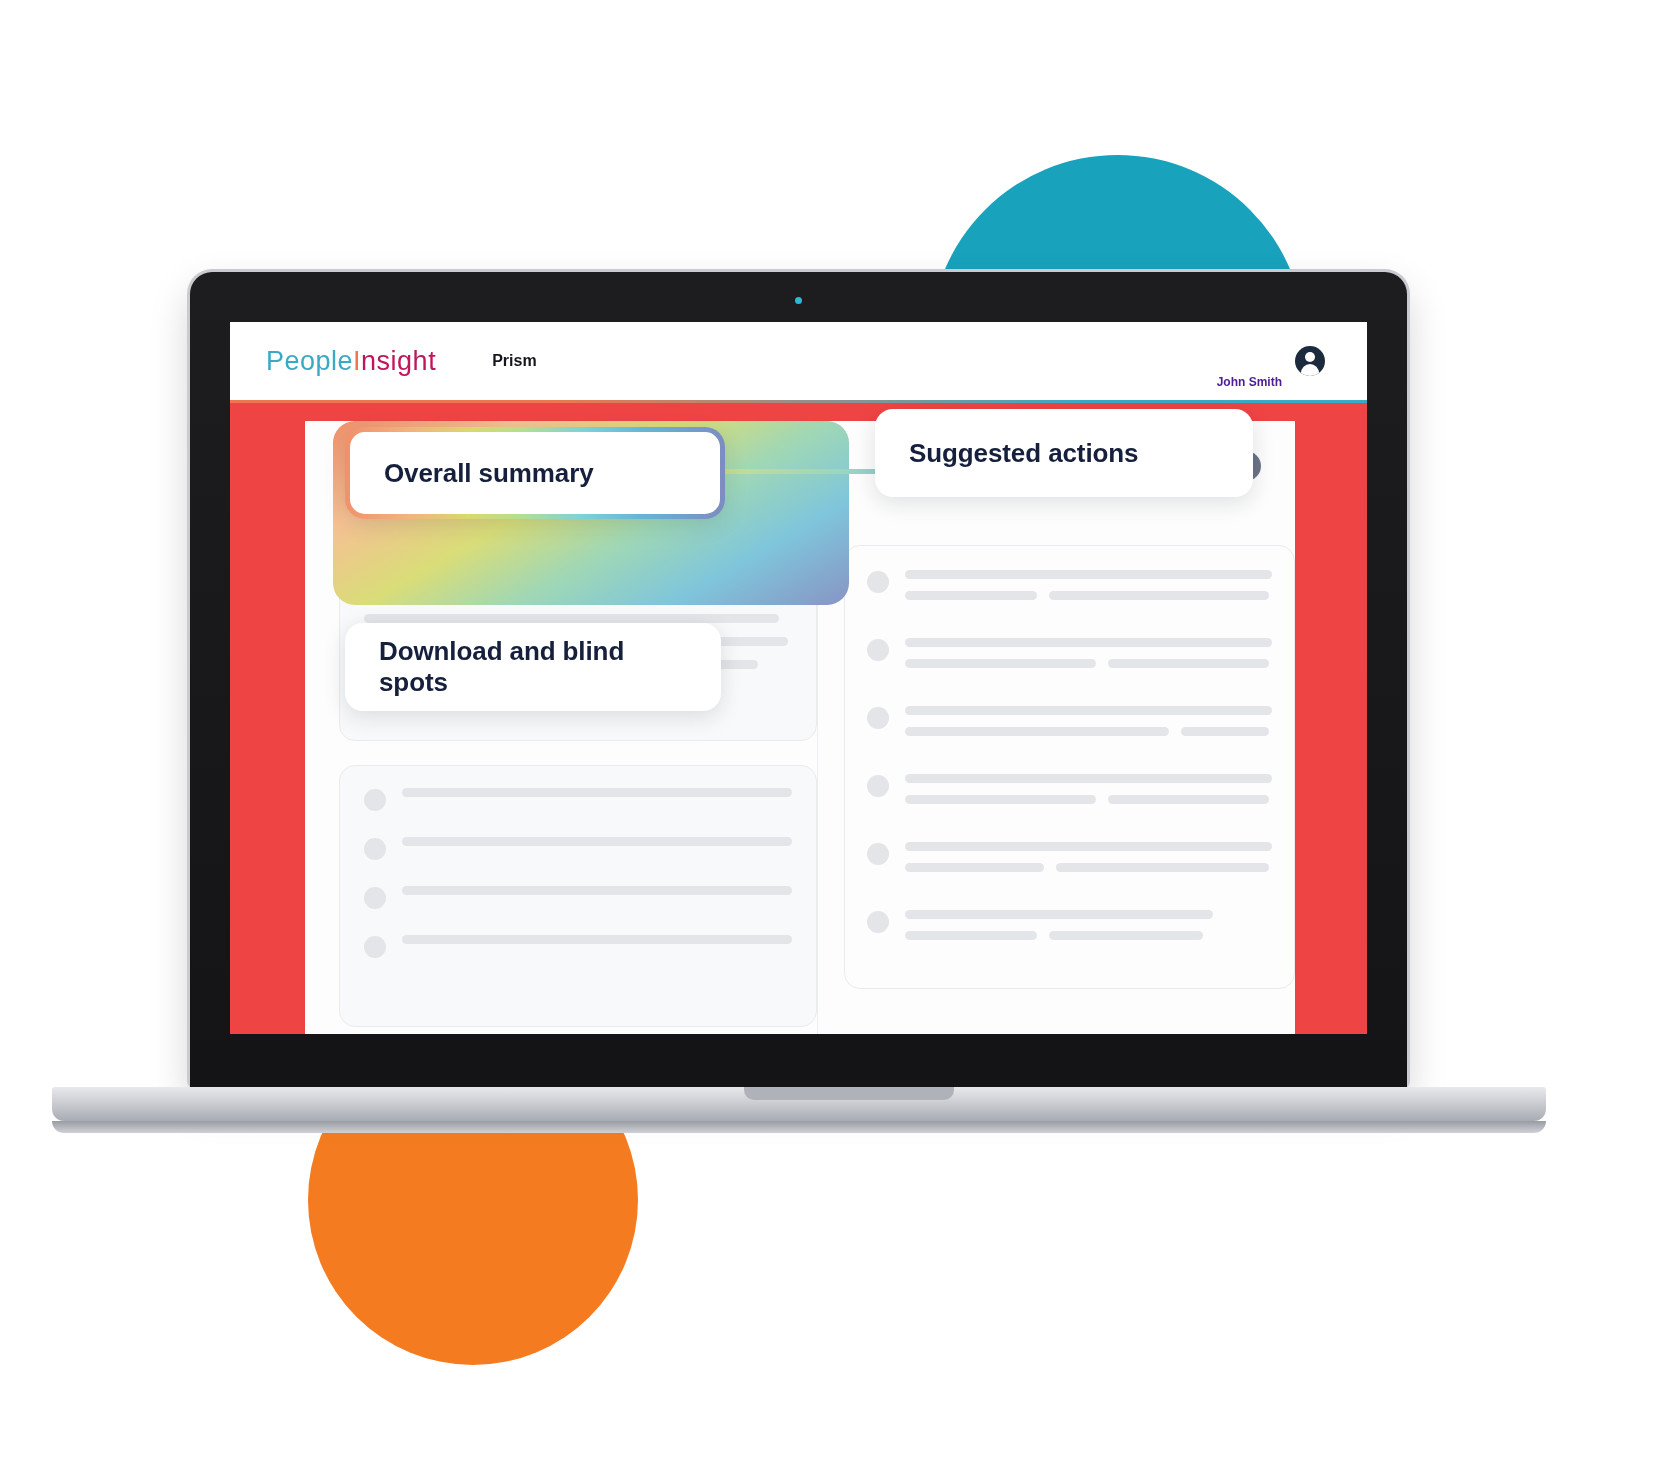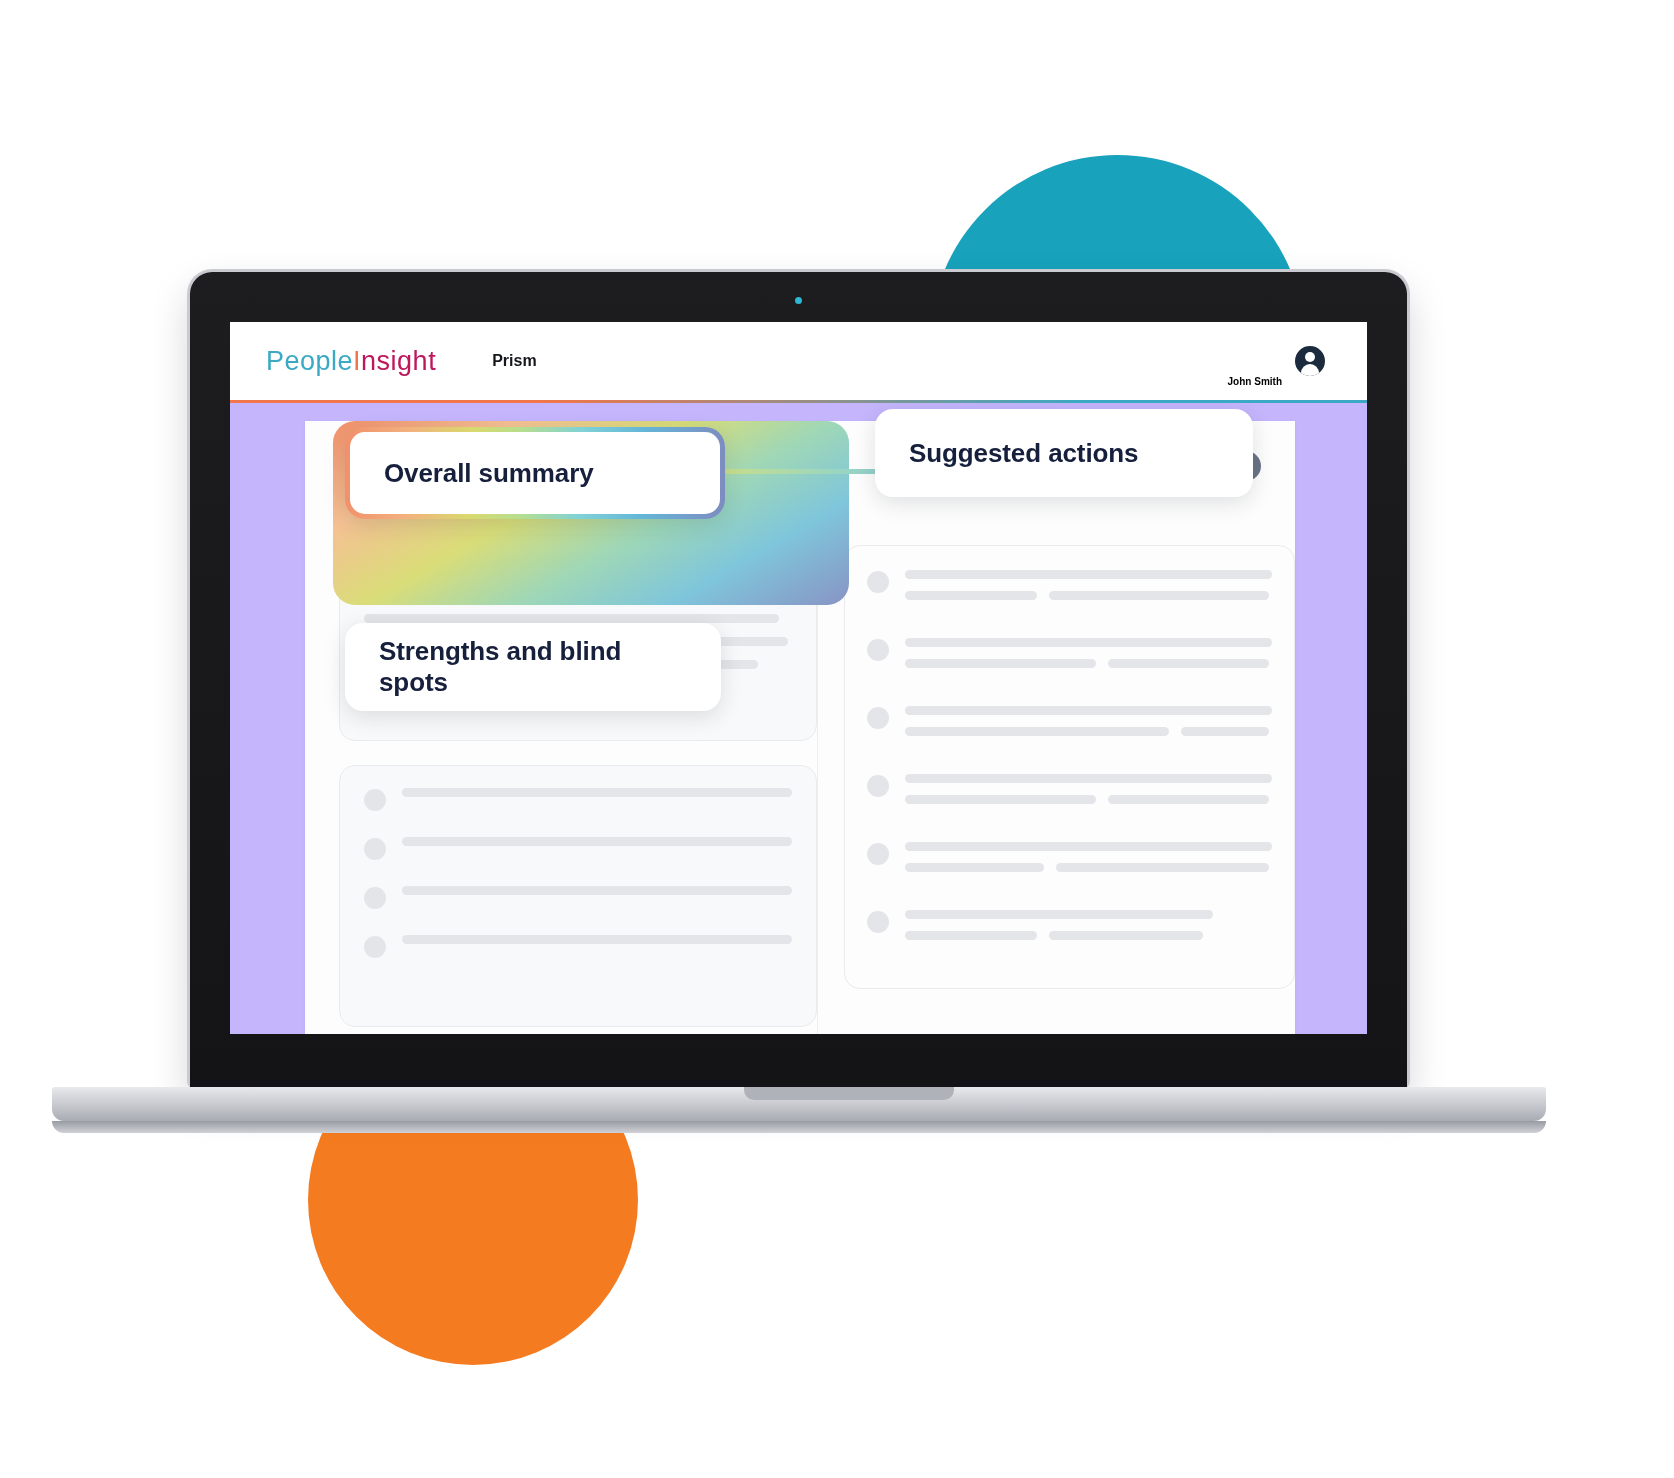--- a/index.html
+++ b/index.html
@@ -93,21 +93,21 @@
   }
   .logo { display: flex; align-items: baseline; font-size: 27px; letter-spacing: .5px; }
   .logo-people { color: #3BA9C4; font-weight: 400; }
   .logo-i { color: #F0764B; font-weight: 400; }
   .logo-nsight { color: #be185d; font-weight: 400; }
 
   .nav { margin-left: 56px; display: flex; gap: 30px; }
   .nav-item { font-size: 16px; font-weight: 700; color: #15171c; cursor: pointer; }
 
   .header-right { margin-left: auto; display: flex; align-items: center; gap: 13px; }
-  .user-name { font-size: 10px; font-weight: 700; color: #000000; margin-top: 41px; }
+  .user-name { font-size: 12px; font-weight: 700; color: #4c1d95; margin-top: 41px; }
   .avatar {
     width: 30px; height: 30px; border-radius: 50%;
     background: #1b2a3d;
     position: relative; overflow: hidden;
   }
   .avatar::before {
     content: ""; position: absolute;
     left: 50%; top: 6px; margin-left: -5px;
     width: 10px; height: 10px; border-radius: 50%;
     background: #ffffff;
@@ -117,21 +117,21 @@
     left: 50%; top: 18px; margin-left: -9px;
     width: 18px; height: 15px; border-radius: 9px 9px 0 0;
     background: #ffffff;
   }
   .header-rule { height: 3px; background: linear-gradient(90deg,#F0764B 0%,#F0764B 28%,#3BA9C4 75%,#3BA9C4 100%); }
 
   
   .page {
     position: relative;
     height: 732px;
-    background: #c4b5fd;
+    background: #ef4444;
     padding: 0;
     overflow: hidden;
   }
   .content-card {
     position: absolute;
     left: 75px; top: 18px;
     width: 990px; height: 640px;
     background: #fdfdfd;
     box-shadow: 0 1px 3px rgba(0,0,0,.05);
   }
@@ -422,21 +422,21 @@
           </div>
 
           <div class="grad-outer"></div>
           <div class="grad-trail"></div>
 
           <div class="callout callout-overall">
             <span class="callout-text">Overall summary</span>
           </div>
 
           <div class="callout callout-strengths">
-            <span class="callout-text">Strengths and blind spots</span>
+            <span class="callout-text">Download and blind spots</span>
           </div>
 
           <div class="callout callout-suggested">
             <span class="callout-text">Suggested actions</span>
           </div>
 
         </div>
       </div>
 
     </div>

